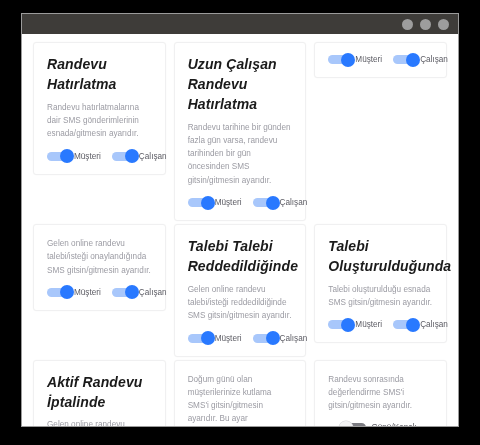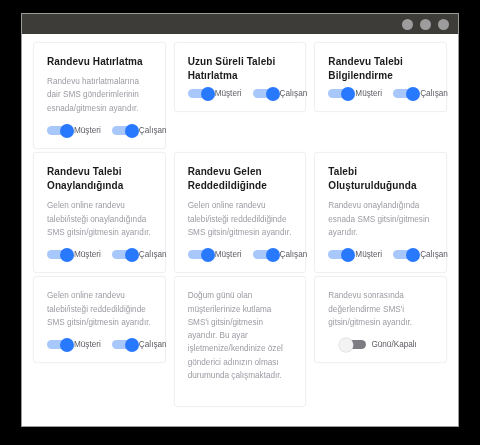--- a/index.html
+++ b/index.html
@@ -67,26 +67,27 @@
   .card-inner {
     background: #ffffff;
     border: 1px solid #f0f0f1;
     border-radius: 3px;
     padding: 12px 13px 13px 13px;
     box-sizing: border-box;
     box-shadow: 0 0 0 0.5px rgba(0,0,0,0.015);
   }
 
   .card-title {
-    font-size: 10px;
+    font-size: 14px;
     font-weight: bold;
     color: #1b1b1b;
     line-height: 1.42;
     margin: 0 0 6px 0;
     letter-spacing: 0.1px;
+    font-style: italic;
   }
   .card-desc {
     font-size: 8.2px;
     color: #9b9ba3;
     line-height: 1.62;
     margin: 0 0 11px 0;
   }
 
   
   .toggle-row {
@@ -161,118 +162,118 @@
                 <span class="switch on">
                   <span class="knob"></span>
                 </span>
                 <span class="toggle-label">Çalışan</span>
               </div>
             </div>
           </div>
         </div>
         <div class="card">
           <div class="card-inner">
-            <div class="card-title">Uzun Süreli Talebi Hatırlatma</div>
-            <div class="toggle-row">
-              <div class="toggle-group">
-                <span class="switch on">
-                  <span class="knob"></span>
-                </span>
-                <span class="toggle-label">Müşteri</span>
-              </div>
-              <div class="toggle-group">
-                <span class="switch on">
-                  <span class="knob"></span>
-                </span>
-                <span class="toggle-label">Çalışan</span>
-              </div>
-            </div>
-          </div>
-        </div>
-        <div class="card">
-          <div class="card-inner">
-            <div class="card-title">Randevu Talebi Bilgilendirme</div>
-            <div class="toggle-row">
-              <div class="toggle-group">
-                <span class="switch on">
-                  <span class="knob"></span>
-                </span>
-                <span class="toggle-label">Müşteri</span>
-              </div>
-              <div class="toggle-group">
-                <span class="switch on">
-                  <span class="knob"></span>
-                </span>
-                <span class="toggle-label">Çalışan</span>
-              </div>
-            </div>
-          </div>
-        </div>
-        <div class="card">
-          <div class="card-inner">
-            <div class="card-title">Randevu Talebi Onaylandığında</div>
+            <div class="card-title">Uzun Çalışan Randevu Hatırlatma</div>
+            <div class="card-desc">Randevu tarihine bir günden fazla gün varsa, randevu tarihinden bir gün öncesinden SMS gitsin/gitmesin ayarıdır.</div>
+            <div class="toggle-row">
+              <div class="toggle-group">
+                <span class="switch on">
+                  <span class="knob"></span>
+                </span>
+                <span class="toggle-label">Müşteri</span>
+              </div>
+              <div class="toggle-group">
+                <span class="switch on">
+                  <span class="knob"></span>
+                </span>
+                <span class="toggle-label">Çalışan</span>
+              </div>
+            </div>
+          </div>
+        </div>
+        <div class="card">
+          <div class="card-inner">
+            <div class="toggle-row">
+              <div class="toggle-group">
+                <span class="switch on">
+                  <span class="knob"></span>
+                </span>
+                <span class="toggle-label">Müşteri</span>
+              </div>
+              <div class="toggle-group">
+                <span class="switch on">
+                  <span class="knob"></span>
+                </span>
+                <span class="toggle-label">Çalışan</span>
+              </div>
+            </div>
+          </div>
+        </div>
+        <div class="card">
+          <div class="card-inner">
             <div class="card-desc">Gelen online randevu talebi/isteği onaylandığında SMS gitsin/gitmesin ayarıdır.</div>
             <div class="toggle-row">
               <div class="toggle-group">
                 <span class="switch on">
                   <span class="knob"></span>
                 </span>
                 <span class="toggle-label">Müşteri</span>
               </div>
               <div class="toggle-group">
                 <span class="switch on">
                   <span class="knob"></span>
                 </span>
                 <span class="toggle-label">Çalışan</span>
               </div>
             </div>
           </div>
         </div>
         <div class="card">
           <div class="card-inner">
-            <div class="card-title">Randevu Gelen Reddedildiğinde</div>
+            <div class="card-title">Talebi Talebi Reddedildiğinde</div>
             <div class="card-desc">Gelen online randevu talebi/isteği reddedildiğinde SMS gitsin/gitmesin ayarıdır.</div>
             <div class="toggle-row">
               <div class="toggle-group">
                 <span class="switch on">
                   <span class="knob"></span>
                 </span>
                 <span class="toggle-label">Müşteri</span>
               </div>
               <div class="toggle-group">
                 <span class="switch on">
                   <span class="knob"></span>
                 </span>
                 <span class="toggle-label">Çalışan</span>
               </div>
             </div>
           </div>
         </div>
         <div class="card">
           <div class="card-inner">
             <div class="card-title">Talebi Oluşturulduğunda</div>
-            <div class="card-desc">Randevu onaylandığında esnada SMS gitsin/gitmesin ayarıdır.</div>
-            <div class="toggle-row">
-              <div class="toggle-group">
-                <span class="switch on">
-                  <span class="knob"></span>
-                </span>
-                <span class="toggle-label">Müşteri</span>
-              </div>
-              <div class="toggle-group">
-                <span class="switch on">
-                  <span class="knob"></span>
-                </span>
-                <span class="toggle-label">Çalışan</span>
-              </div>
-            </div>
-          </div>
-        </div>
-        <div class="card">
-          <div class="card-inner">
+            <div class="card-desc">Talebi oluşturulduğu esnada SMS gitsin/gitmesin ayarıdır.</div>
+            <div class="toggle-row">
+              <div class="toggle-group">
+                <span class="switch on">
+                  <span class="knob"></span>
+                </span>
+                <span class="toggle-label">Müşteri</span>
+              </div>
+              <div class="toggle-group">
+                <span class="switch on">
+                  <span class="knob"></span>
+                </span>
+                <span class="toggle-label">Çalışan</span>
+              </div>
+            </div>
+          </div>
+        </div>
+        <div class="card">
+          <div class="card-inner">
+            <div class="card-title">Aktif Randevu İptalinde</div>
             <div class="card-desc">Gelen online randevu talebi/isteği reddedildiğinde SMS gitsin/gitmesin ayarıdır.</div>
             <div class="toggle-row">
               <div class="toggle-group">
                 <span class="switch on">
                   <span class="knob"></span>
                 </span>
                 <span class="toggle-label">Müşteri</span>
               </div>
               <div class="toggle-group">
                 <span class="switch on">

